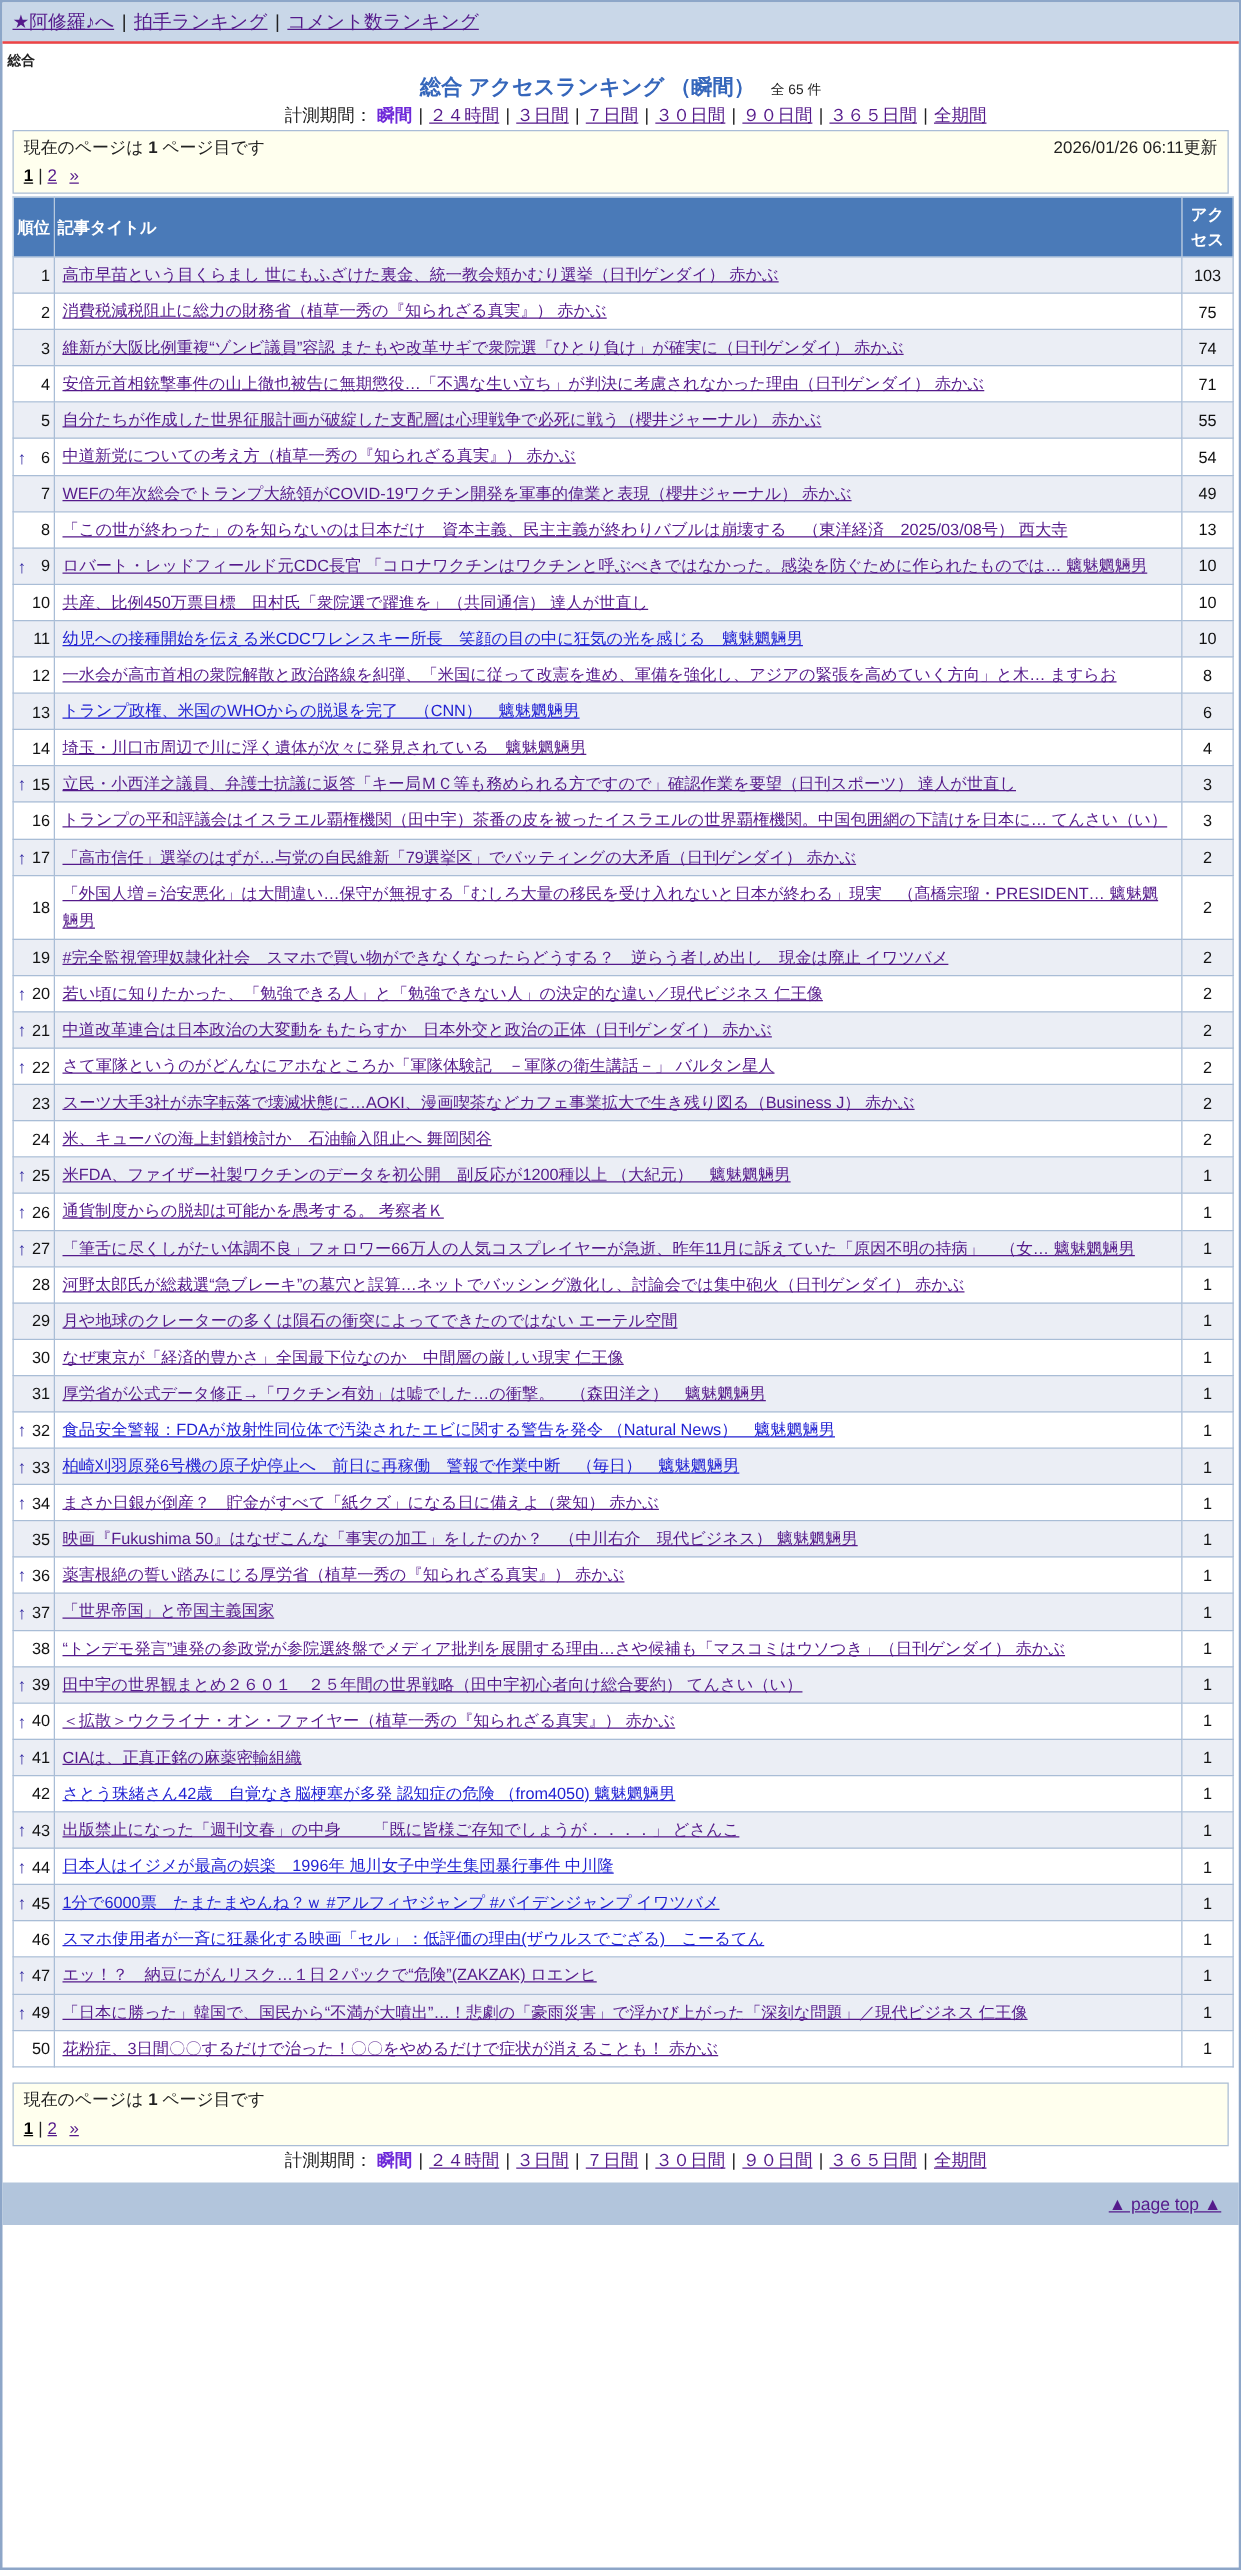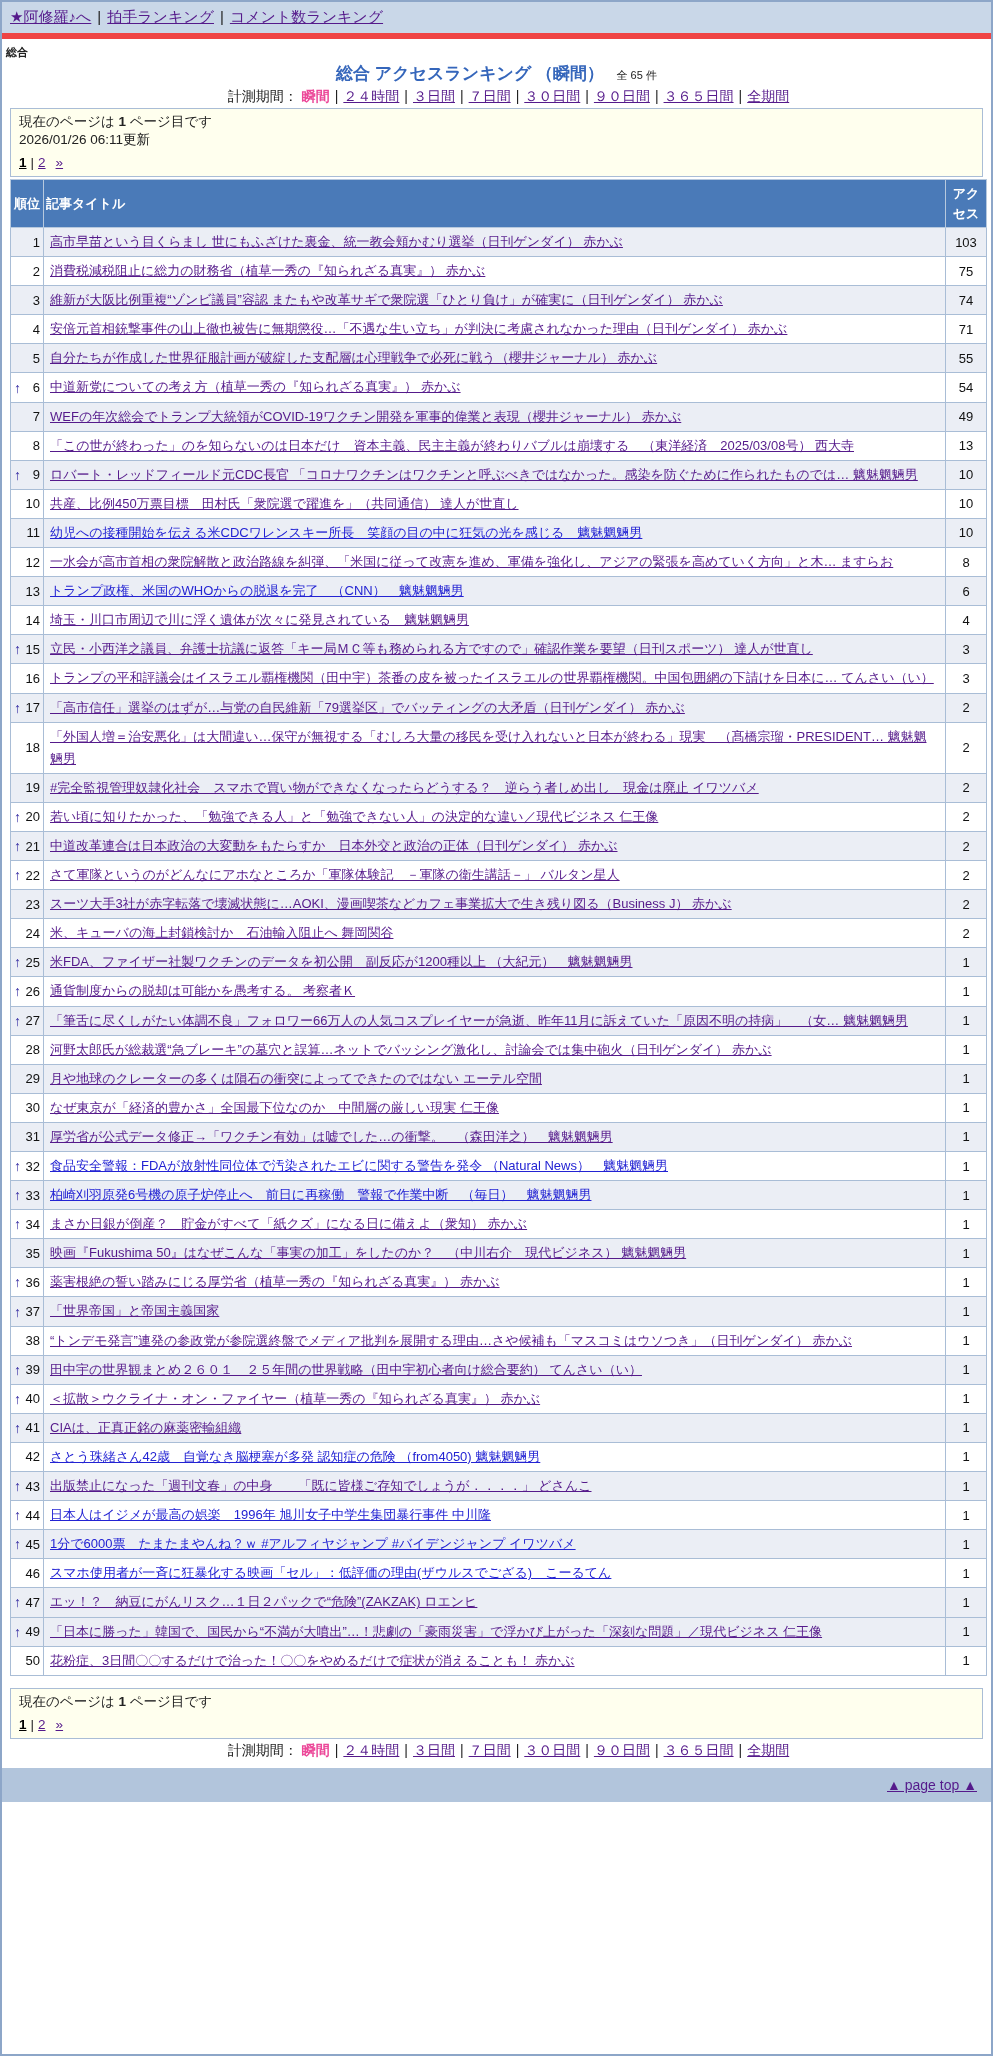--- a/index.html
+++ b/index.html
@@ -1,35 +1,35 @@
 <!DOCTYPE html>
 <html lang="ja"><head>
 <meta charset="utf-8">
 <style>
   html,body{margin:0;padding:0;background:#fff;}
   body{font-family:"Liberation Sans","DejaVu Sans",sans-serif;}
   .page{width:993px;min-height:2056px;box-sizing:border-box;border:2px solid #8da6c8;background:#fff;position:relative;}
   
-  .topbar{background:#c9d7e8;border-bottom:6px solid #ef4444;padding:6px 8px;font-size:15px;}
+  .topbar{background:#c9d7e8;border-bottom:2px solid #ef4444;padding:6px 8px;font-size:15px;}
   .topbar a{color:#551a8b;text-decoration:underline;}
   .topbar .sep{color:#222;margin:0 6px;}
   
   .category{font-size:11px;font-weight:bold;color:#222;padding:6px 4px 0 4px;}
   .title-line{text-align:center;margin-top:2px;}
   .title-line .main-title{color:#3566bb;font-weight:bold;font-size:17px;}
   .title-line .count{color:#222;font-size:11px;margin-left:8px;}
   
   .period-line{text-align:center;font-size:14px;color:#222;margin:3px 0 2px 0;}
   .period-line .label{color:#222;margin-left:24px;}
-  .period-line b{color:#ec4899;}
+  .period-line b{color:#6d28d9;}
   .period-line a{color:#551a8b;text-decoration:underline;}
   .period-line .psep{color:#222;margin:0 5px;}
   
   .pagebox{background:#ffffee;border:1px solid #aabdd6;margin:2px 8px 0 8px;padding:4px 8px 6px 8px;font-size:13.5px;color:#222;}
-  .pagebox .boxrow1{display:flex;justify-content:space-between;align-items:baseline;flex-direction:column;}
+  .pagebox .boxrow1{display:flex;justify-content:space-between;align-items:baseline;}
   .pagebox .pager{margin-top:6px;}
   .pagebox .pager .cur{font-weight:bold;color:#000;text-decoration:underline;}
   .pagebox .pager a{color:#551a8b;text-decoration:underline;}
   .pagebox .pager .sep{margin:0 4px;color:#222;}
   .pagebox .updated{color:#222;}
   
   table.rank{border-collapse:collapse;width:977px;margin:2px 8px 12px 8px;table-layout:fixed;}
   table.rank th{background:#4a7ab8;color:#fff;font-size:13px;font-weight:bold;border:1px solid #b7c9de;padding:4px 2px;}
   th.h-rank{width:28px;word-break:break-all;line-height:1.5;}
   th.h-title{text-align:left;}

